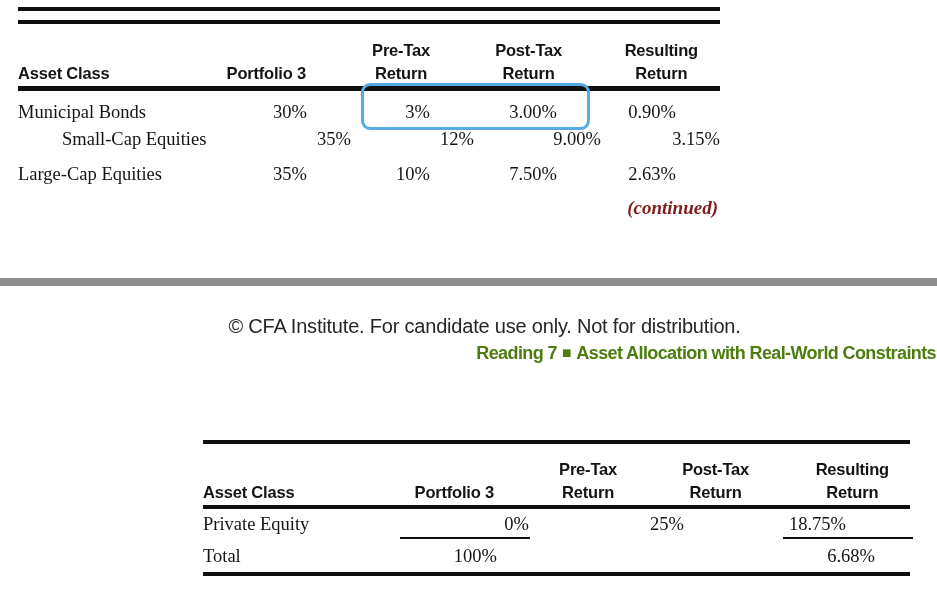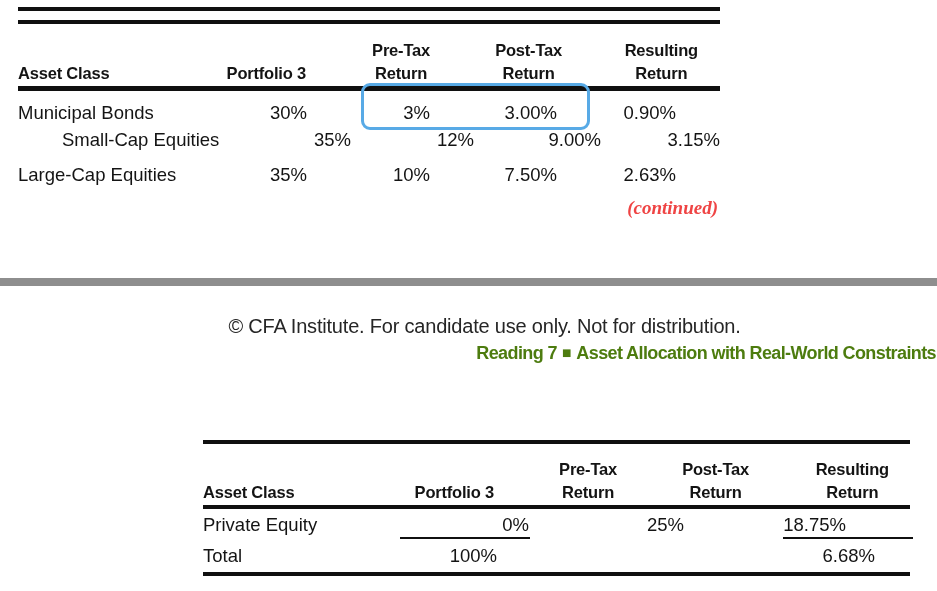--- a/index.html
+++ b/index.html
@@ -14,21 +14,21 @@
   .thead {
     position:absolute; display:grid; align-items:end;
     font-weight:bold; font-size:16.5px; line-height:23px; letter-spacing:-0.2px;
     color:#141414;
   }
   .th { display:flex; justify-content:flex-end; padding-bottom:1px; }
   .th.c1 { justify-content:flex-start; }
   .hstack { display:flex; flex-direction:column; align-items:center; }
   .tr {
     position:absolute; display:grid; align-items:center;
-    font-family:Liberation Sans, sans-serif; font-size:18.5px; color:#141414;
+    font-family:Liberation Serif, serif; font-size:18.5px; color:#141414;
   }
   .td { text-align:right; white-space:nowrap; }
   .td.c1 { text-align:left; }
 
   
   #top-table { left:18px; top:7px; width:702px; height:222px; }
   #top-table .grid5 { grid-template-columns:192px 102px 123px 127px 158px; width:702px; }
   #top-table .thead { top:17px; height:62px; }
   #top-table .th.c2 .hstack { margin-right:6px; }
   #top-table .th.c3 .hstack { margin-right:5px; }
@@ -37,21 +37,21 @@
   #top-table .td.c2 { padding-right:5px; }
   #top-table .td.c3 { padding-right:5px; }
   #top-table .td.c4 { padding-right:5px; }
   #top-table .td.c5 { padding-right:44px; }
   #top-table .row1 { top:90px;  height:31px; }
   #top-table .row2 { top:117px; height:31px;margin-left:44px; }
   #top-table .row3 { top:152px; height:31px; }
   #top-continued {
     position:absolute; top:190px; right:2px;
     font-family:"Liberation Serif", serif; font-weight:bold; font-style:italic;
-    font-size:19px; color:#ef4444;
+    font-size:19px; color:#7f1d1d;
   }
 
   
   #highlight-box {
     position:absolute; left:361px; top:83px; width:229px; height:47px;
     border:3px solid #58aae6; border-radius:9px; box-sizing:border-box;
     background:transparent; z-index:5;
   }
 
   

